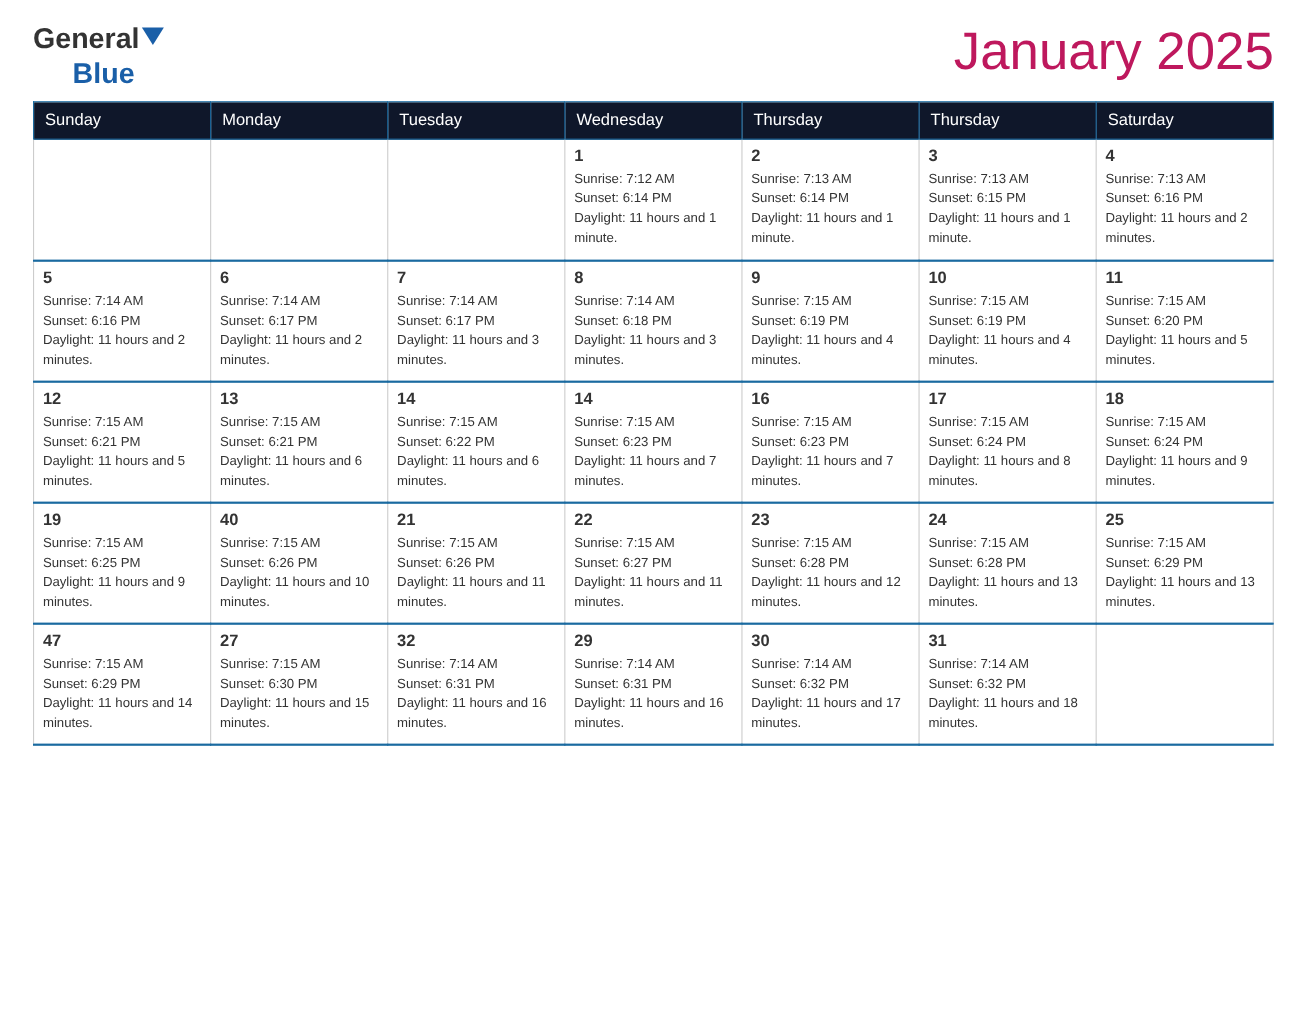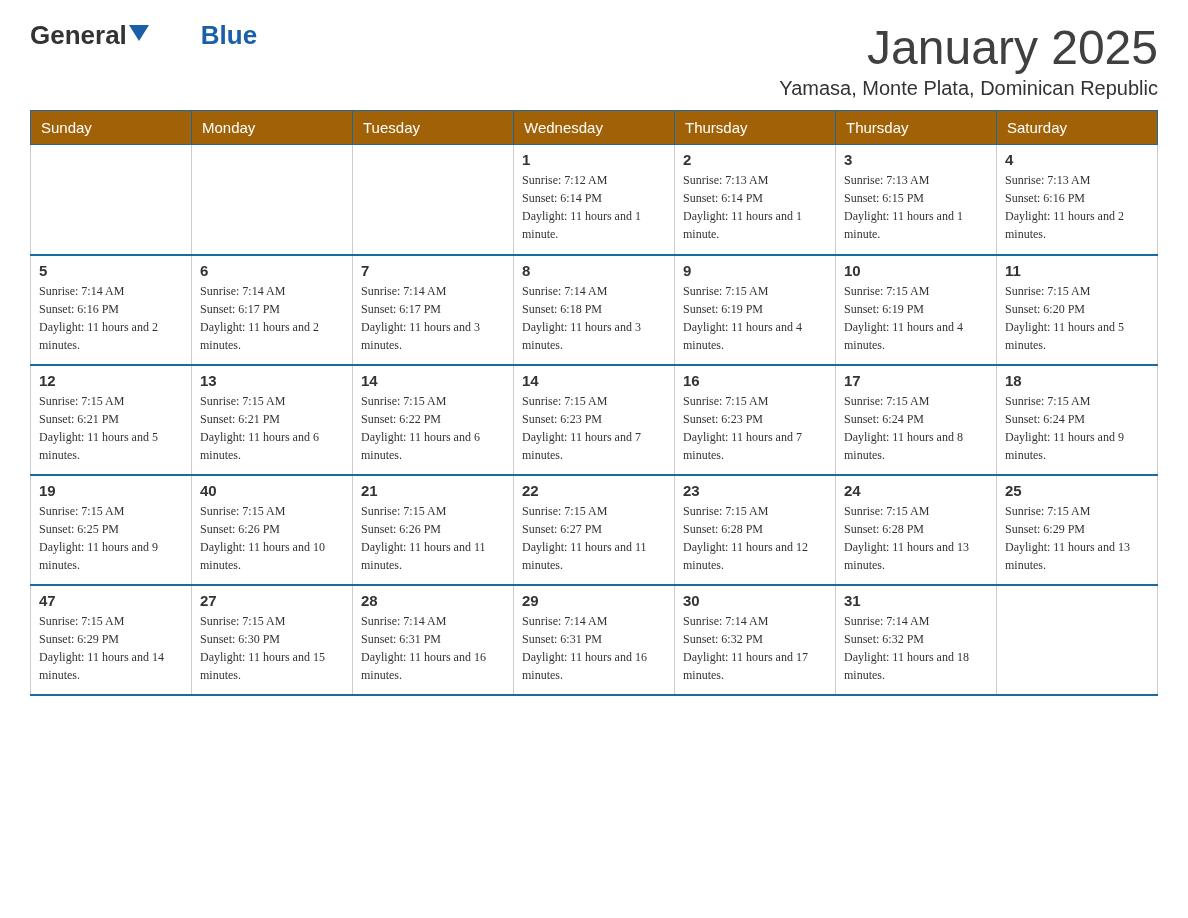--- a/index.html
+++ b/index.html
@@ -40,34 +40,34 @@
       border-top: 16px solid #1a5fa8;
       margin-left: 2px;
       margin-bottom: 6px;
     }
     .title-block {
       text-align: right;
     }
     .month-title {
       font-size: 48px;
       font-weight: normal;
-      color: #404040;
+      color: #be185d;
     }
     .location-title {
       font-size: 20px;
       color: #333;
       margin-top: 2px;
     }
     .calendar {
       width: 100%;
       border-collapse: collapse;
       margin-top: 10px;
     }
     .calendar th {
-      background-color: #a16207;
+      background-color: #0f172a;
       color: #fff;
       padding: 8px 10px;
       text-align: left;
       font-size: 15px;
       font-weight: normal;
       border: 1px solid #1a6aa0;
     }
     .calendar td {
       border: 1px solid #ccc;
       vertical-align: top;
@@ -79,45 +79,43 @@
       font-size: 15px;
       font-weight: bold;
       color: #333;
       display: block;
       margin-bottom: 3px;
     }
     .day-info {
       font-size: 12px;
       color: #333;
       line-height: 1.5;
-      font-family: Liberation Serif, serif;
     }
     .calendar tr td {
       height: 110px;
     }
     .calendar tbody tr {
       border-bottom: 2px solid #1a6aa0;
     }
   </style>
 </head>
 <body>
 
 <div class="header">
   <div class="logo">
-    <div style="display:flex; flex-direction:row; align-items:flex-start;gap:16px;">
+    <div style="display:flex; flex-direction:column; align-items:flex-start;">
       <div style="display:flex; align-items:center;">
         <span class="logo-general">General</span>
         <div class="logo-triangle"></div>
       </div>
       <span class="logo-blue">Blue</span>
     </div>
   </div>
   <div class="title-block">
     <div class="month-title">January 2025</div>
-    <div class="location-title">Yamasa, Monte Plata, Dominican Republic</div>
   </div>
 </div>
 
 <table class="calendar">
   <thead>
     <tr id="header-row">
         <th>Sunday</th>
         <th>Monday</th>
         <th>Tuesday</th>
         <th>Wednesday</th>
@@ -241,21 +239,21 @@
       <tr>
         <td>
           <span class="day-number">47</span>
           <div class="day-info">Sunrise: 7:15 AM<br>Sunset: 6:29 PM<br>Daylight: 11 hours and 14 minutes.</div>
         </td>
         <td>
           <span class="day-number">27</span>
           <div class="day-info">Sunrise: 7:15 AM<br>Sunset: 6:30 PM<br>Daylight: 11 hours and 15 minutes.</div>
         </td>
         <td>
-          <span class="day-number">28</span>
+          <span class="day-number">32</span>
           <div class="day-info">Sunrise: 7:14 AM<br>Sunset: 6:31 PM<br>Daylight: 11 hours and 16 minutes.</div>
         </td>
         <td>
           <span class="day-number">29</span>
           <div class="day-info">Sunrise: 7:14 AM<br>Sunset: 6:31 PM<br>Daylight: 11 hours and 16 minutes.</div>
         </td>
         <td>
           <span class="day-number">30</span>
           <div class="day-info">Sunrise: 7:14 AM<br>Sunset: 6:32 PM<br>Daylight: 11 hours and 17 minutes.</div>
         </td>

